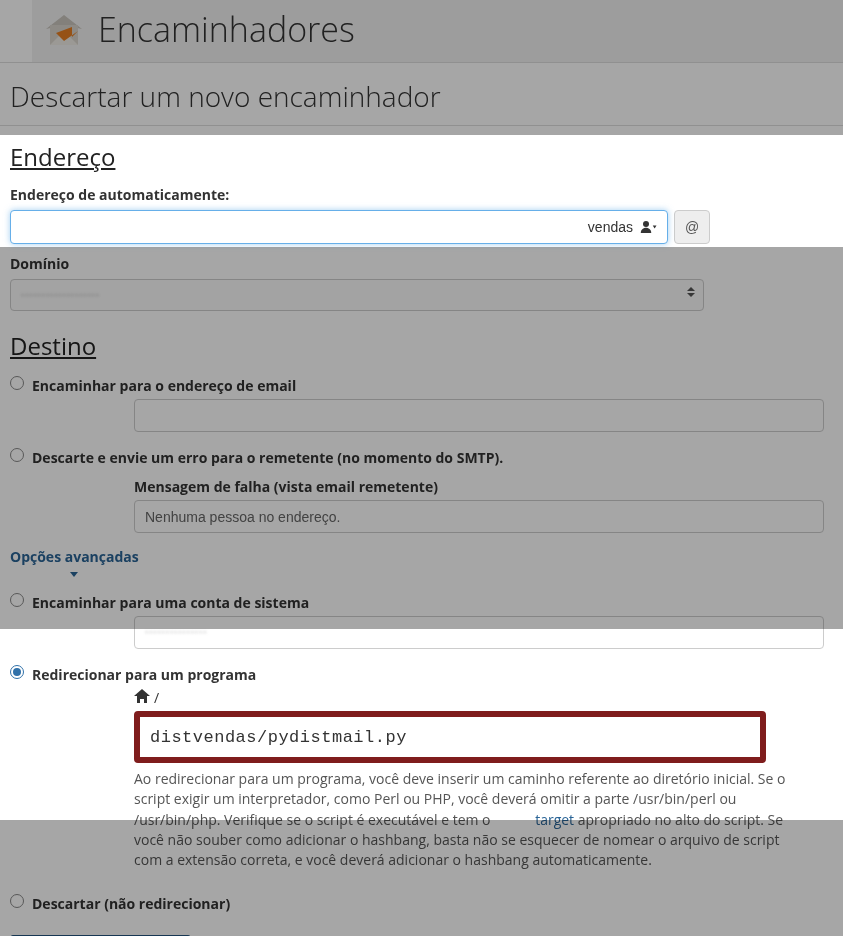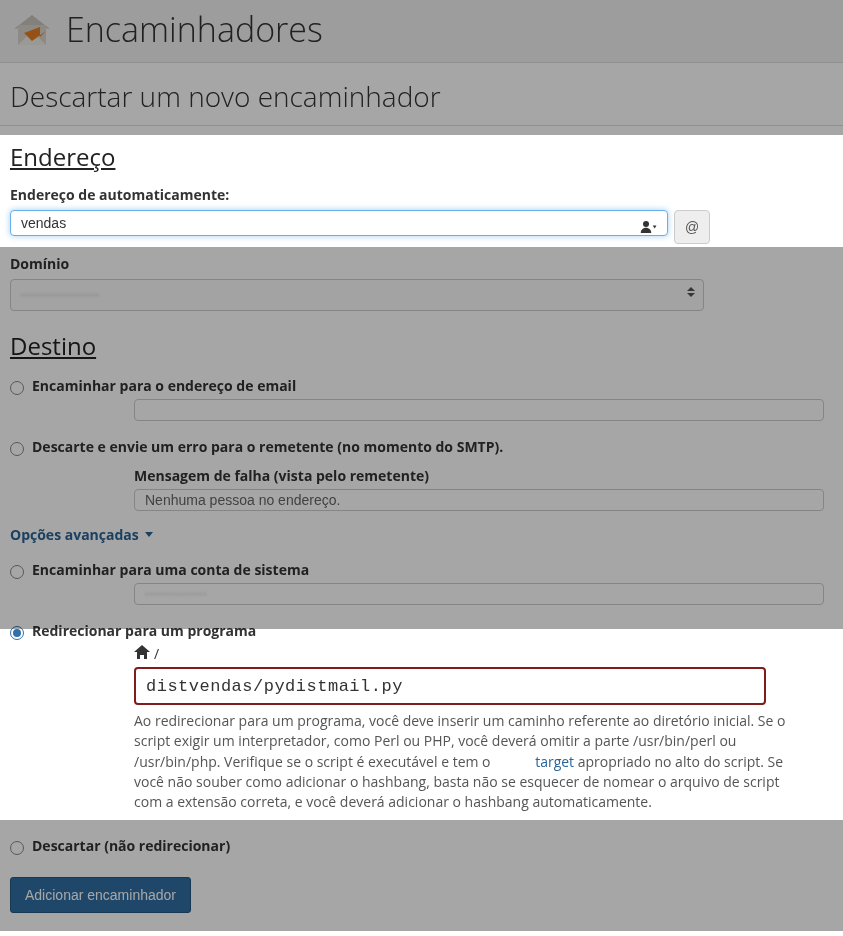--- a/index.html
+++ b/index.html
@@ -21,20 +21,21 @@
   .scrim-top { top: 0; height: 135px; }
   .scrim-mid { top: 247px; height: 382px; }
   .scrim-bot { top: 820px; bottom: 0; }
 
   .header-bar {
     background: #f2f2f2;
     display: flex;
     align-items: center;
     padding: 6px 10px 10px 10px;
     gap: 12px;
+    margin-left: 32px;
   }
   .app-icon {
     width: 44px; height: 44px;
     display: flex; align-items: center; justify-content: center;
   }
   .app-title {
     font-size: 34px;
     font-weight: 300;
     color: #333;
   }
@@ -65,27 +66,28 @@
     padding: 4px 10px;
     align-items: stretch;
   }
   .input-with-addon {
     position: relative;
     flex: 1;
     max-width: 658px;
   }
   .text-input {
     width: 100%;
-    height: 26px;
+    height: 34px;
     border: 1px solid #ccc;
     border-radius: 4px;
     padding: 6px 34px 6px 10px;
     font-size: 14px;
     color: #333;
     background: #fff;
+    text-align: right;
   }
   .text-input.focused {
     border-color: #66afe9;
     box-shadow: 0 0 6px rgba(102,175,233,0.6);
     outline: none;
   }
   .inner-addon-icon {
     position: absolute;
     right: 10px;
     top: 50%;
@@ -136,21 +138,21 @@
     right: 8px;
     top: 50%;
     transform: translateY(-8px);
     width: 0; height: 0;
     border-left: 4px solid transparent;
     border-right: 4px solid transparent;
     border-bottom: 4px solid #555;
   }
   .radio-row {
     display: flex;
-    align-items: flex-end;
+    align-items: flex-start;
     gap: 8px;
     padding: 8px 10px 4px 10px;
   }
   .radio {
     width: 14px; height: 14px;
     border-radius: 50%;
     border: 1px solid #888;
     background: #fff;
     flex-shrink: 0;
     position: relative;
@@ -176,55 +178,56 @@
   }
   .inline-label {
     font-weight: 700;
     font-size: 14px;
     display: block;
     padding: 6px 0 4px 0;
   }
   .plain-input {
     width: 690px;
     max-width: 100%;
-    height: 22px;
+    height: 33px;
     border: 1px solid #ccc;
     border-radius: 4px;
     padding: 6px 10px;
     font-size: 14px;
     color: #666;
     background: #fff;
   }
   .adv-link {
     color: #2a6496;
     font-weight: 700;
     padding: 14px 10px 8px 10px;
     display: inline-flex;
     align-items: center;
     gap: 6px;
     cursor: pointer;
+    flex-direction: column;
   }
   .caret-down {
     width: 0; height: 0;
     border-left: 4px solid transparent;
     border-right: 4px solid transparent;
     border-top: 5px solid #2a6496;
   }
   .home-path {
     display: flex;
     align-items: center;
     gap: 4px;
     padding-bottom: 4px;
     font-size: 14px;
     color: #333;
   }
   .mono-input {
     width: 632px;
-    height: 38px;
-    border: 2px solid #7f1d1d;
+    height: 52px;
+    border: 6px solid #7f1d1d;
     border-radius: 4px;
     padding: 6px 10px;
     font-family: "Courier New", monospace;
     font-size: 17px;
     letter-spacing: 0.5px;
     color: #333;
   }
   .help-text {
     font-size: 14px;
     color: #555;
@@ -319,21 +322,21 @@
   <input class="plain-input" type="text" value="" style="">
 </div>
 <div class="spacer"></div>
 
 
 <div class="radio-row">
   <span class="radio"></span>
   <span class="radio-label">Descarte e envie um erro para o remetente (no momento do SMTP).</span>
 </div>
 <div class="indented">
-  <label class="inline-label">Mensagem de falha (vista pelo remetente)</label>
+  <label class="inline-label">Mensagem de falha (vista email remetente)</label>
   <input class="plain-input" type="text" value="Nenhuma pessoa no endereço." style="">
 </div>
 
 
 <div class="adv-link">
   <span>Opções avançadas</span>
   <span class="caret-down"></span>
 </div>
 
 

